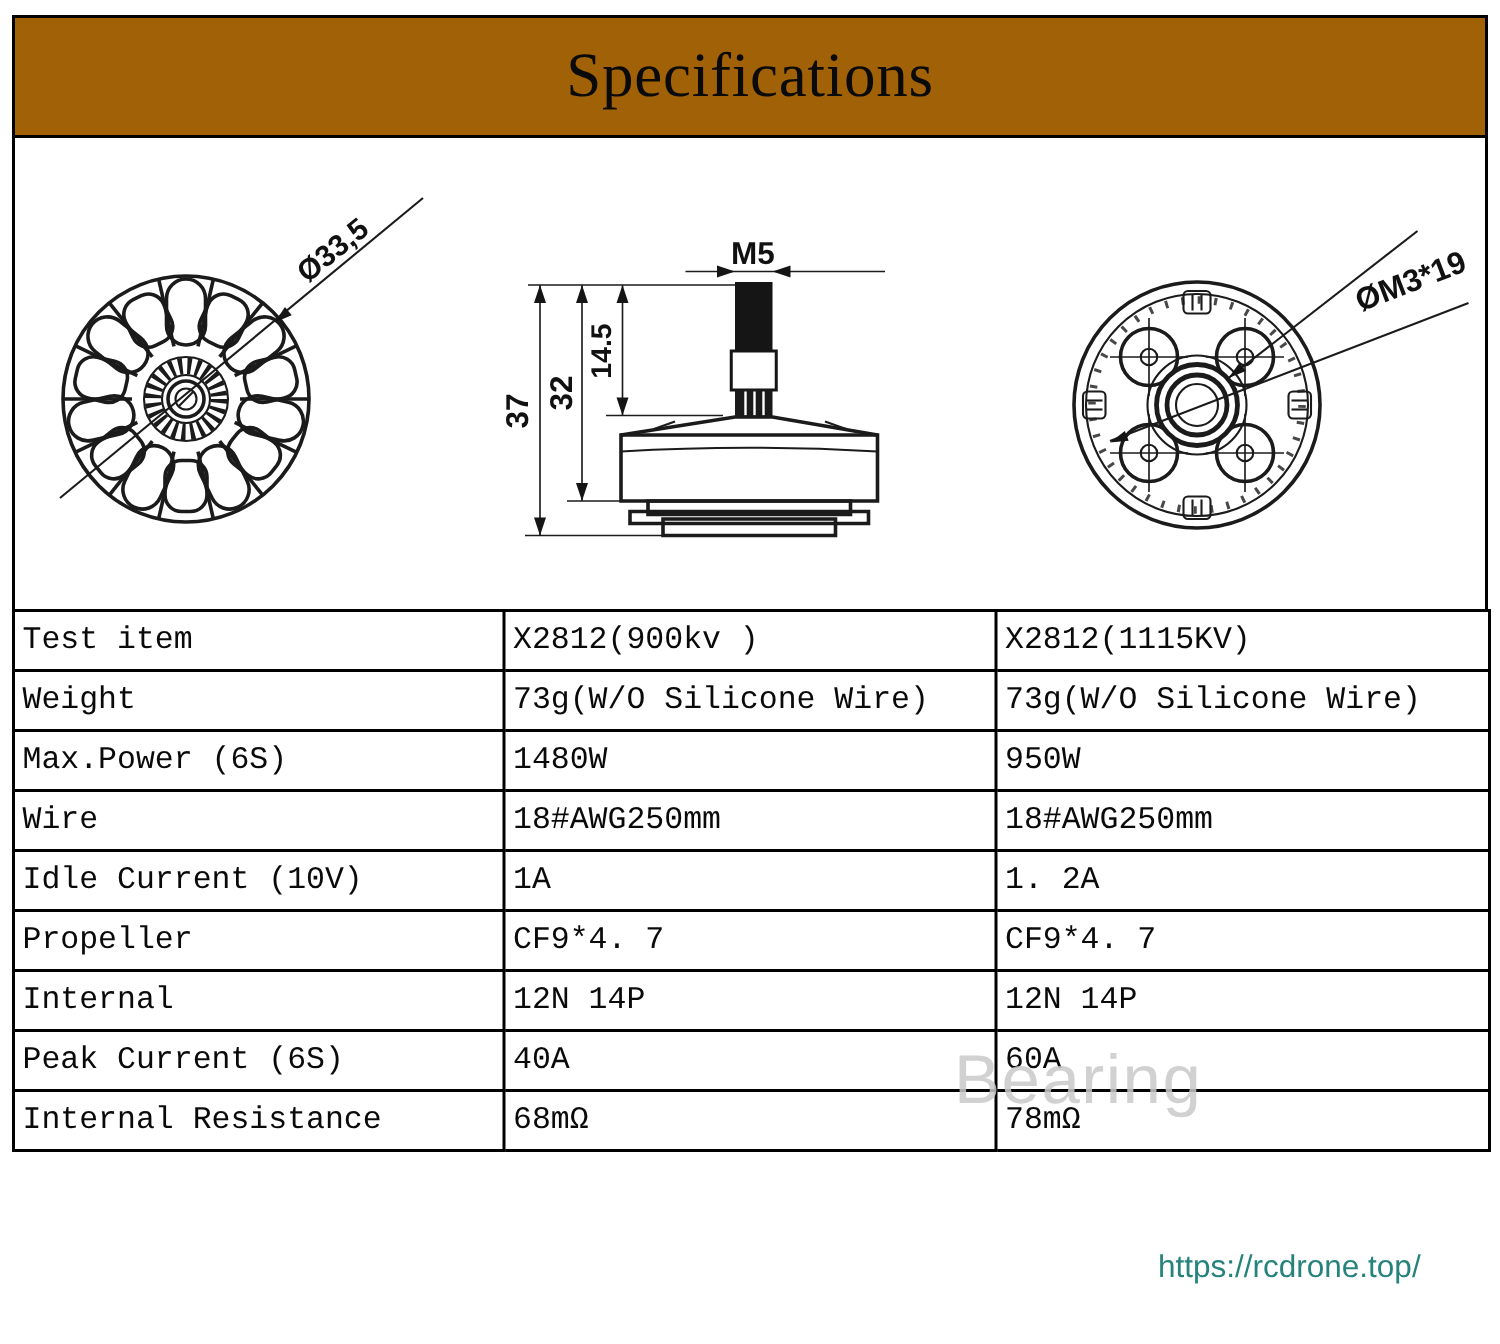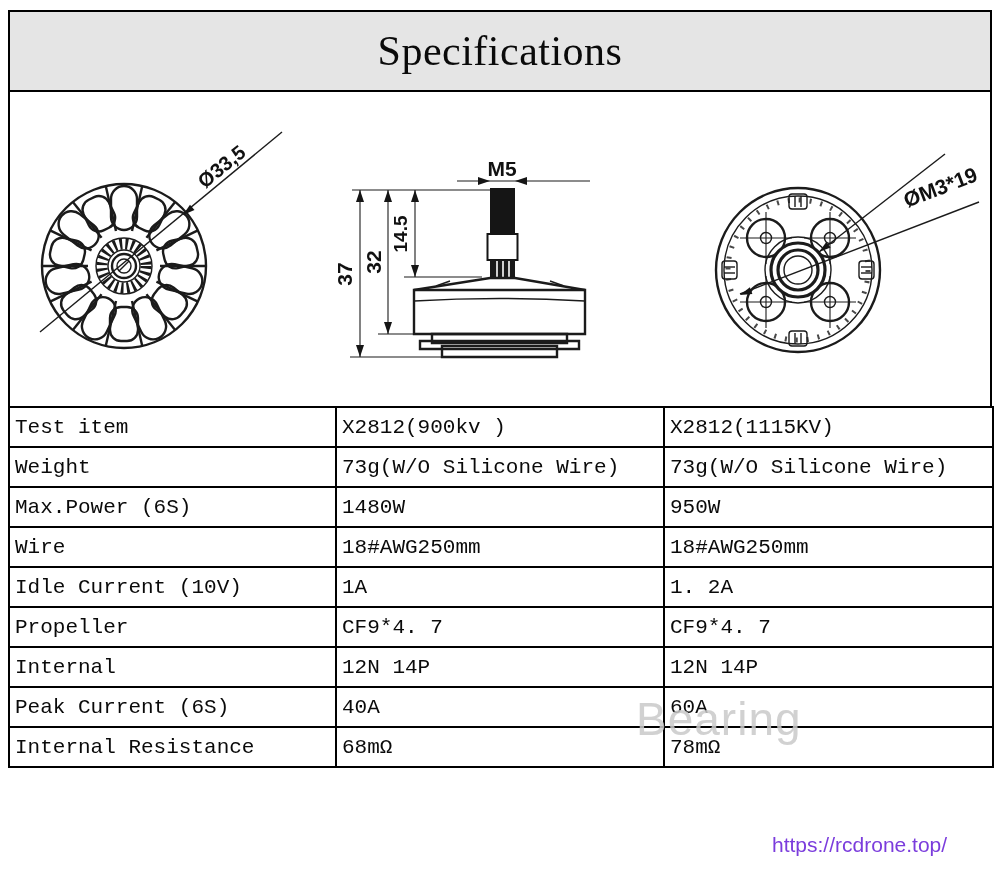--- a/index.html
+++ b/index.html
@@ -1,41 +1,41 @@
 <!DOCTYPE html>
 <html><head>
 <meta charset="utf-8">
 <style>
   html,body{margin:0;padding:0;background:#fff;}
   #page{position:relative;width:1000px;height:896px;background:#fff;overflow:hidden;
         font-family:"Liberation Sans",sans-serif;}
   
   #header{position:absolute;left:8px;top:10px;width:984px;height:82px;
-          box-sizing:border-box;border:2px solid #000;background:#e5e5e5;
+          box-sizing:border-box;border:2px solid #000;background:#a16207;
           display:flex;align-items:center;justify-content:center;}
   #header .title{font-family:"Liberation Serif",serif;font-size:42px;color:#0a0a0a;letter-spacing:.5px;}
   
   #drawing-box{position:absolute;left:8px;top:90px;width:984px;height:318px;
                box-sizing:border-box;border:2px solid #000;background:#fff;}
   .dwg{position:absolute;}
   .dwg *{vector-effect:non-scaling-stroke;}
   .outline{fill:none;stroke:#1b1b1b;stroke-width:2.4px;}
   .thin{fill:none;stroke:#1b1b1b;stroke-width:1.4px;}
   .dim{fill:none;stroke:#1b1b1b;stroke-width:1.1px;}
   .solid{fill:#151515;stroke:none;}
   .dimtext{font-family:"Liberation Sans",sans-serif;font-weight:bold;fill:#111;}
   
   #spec-table{position:absolute;left:8px;top:406px;width:984px;border-collapse:collapse;table-layout:fixed;}
   #spec-table td{border:2px solid #000;height:38px;vertical-align:middle;
                  font-family:"Liberation Mono",monospace;font-size:21px;color:#0a0a0a;
                  padding:0 20px 0 5px;white-space:nowrap;overflow:hidden;}
   
   #wm-brand{position:absolute;left:636px;top:692px;font-size:46px;letter-spacing:1px;
             color:#c9c9c9;opacity:.85;z-index:6;font-family:"Liberation Sans",sans-serif;}
-  #wm-url{position:absolute;left:772px;top:833px;font-size:21px;color:#6d28d9;opacity:.9;
+  #wm-url{position:absolute;left:772px;top:833px;font-size:21px;color:#0f766e;opacity:.9;
           z-index:6;font-family:"Liberation Sans",sans-serif;}
 </style>
 </head>
 <body>
 
 <div id="page">
 
   <div id="header">
     <span class="title">Specifications</span>
   </div>

